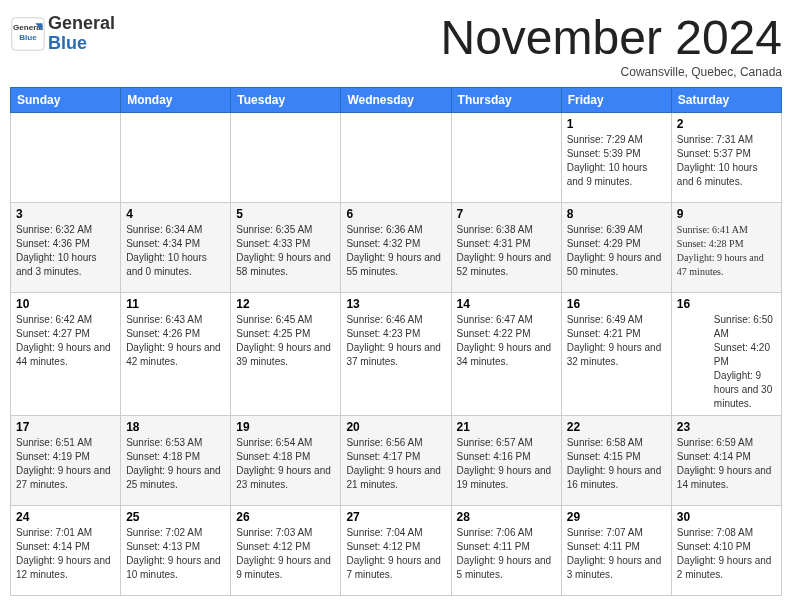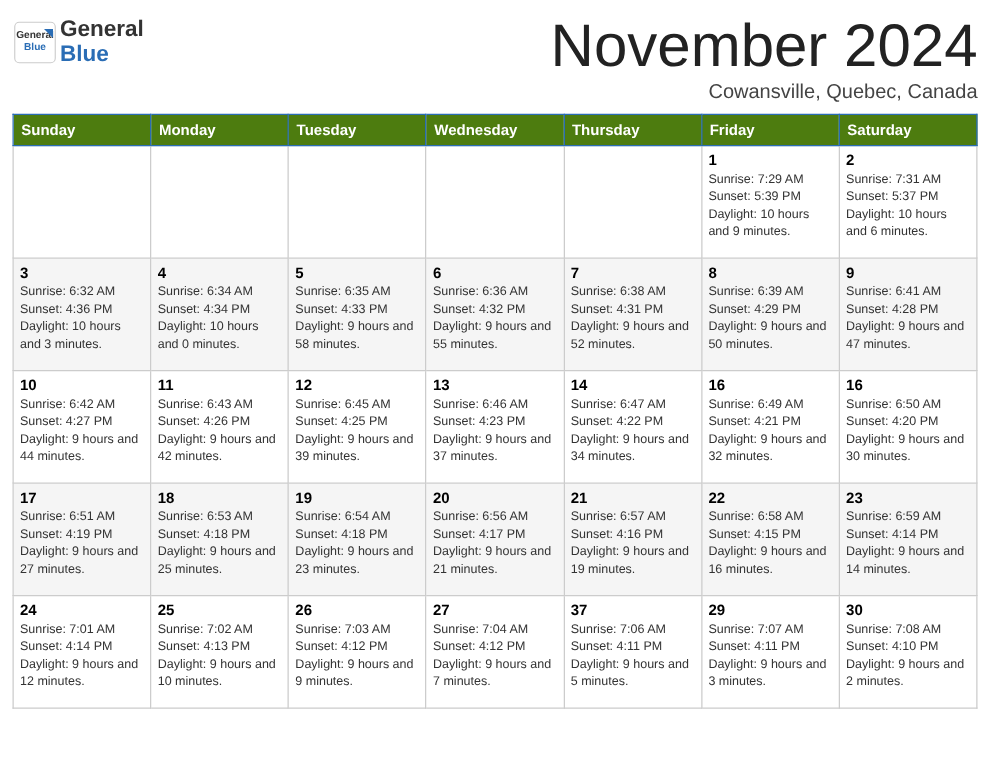--- a/index.html
+++ b/index.html
@@ -43,30 +43,30 @@
     }
     .title-block {
       text-align: right;
     }
     .month-title {
       font-size: 48px;
       font-weight: normal;
       color: #222;
     }
     .subtitle {
-      font-size: 16px;
+      font-size: 12px;
       color: #444;
     }
     table {
       width: 100%;
       border-collapse: collapse;
       font-size: 11px;
     }
     thead tr th {
-      background-color: #4d7c0f;
+      background-color: #3b82f6;
       color: #fff;
       text-align: left;
       padding: 5px 6px;
       font-size: 12px;
       font-weight: bold;
       border: 1px solid #2a6db5;
     }
     tbody tr td {
       border: 1px solid #ccc;
       vertical-align: top;
@@ -180,21 +180,21 @@
 Daylight: 9 hours and 52 minutes.</div>
         </td>
         <td>
           <span class="day-number">8</span>
           <div class="day-info" style="white-space: pre-line;">Sunrise: 6:39 AM
 Sunset: 4:29 PM
 Daylight: 9 hours and 50 minutes.</div>
         </td>
         <td>
           <span class="day-number">9</span>
-          <div class="day-info" style="white-space: pre-line;">Sunrise: 6:41 AM
+          <div class="day-info" style="white-space: pre-line; font-family: Liberation Serif, serif;">Sunrise: 6:41 AM
 Sunset: 4:28 PM
 Daylight: 9 hours and 47 minutes.</div>
         </td>
       </tr>
       <tr>
         <td>
           <span class="day-number">10</span>
           <div class="day-info" style="white-space: pre-line;">Sunrise: 6:42 AM
 Sunset: 4:27 PM
 Daylight: 9 hours and 44 minutes.</div>
@@ -224,21 +224,21 @@
 Daylight: 9 hours and 34 minutes.</div>
         </td>
         <td>
           <span class="day-number">16</span>
           <div class="day-info" style="white-space: pre-line;">Sunrise: 6:49 AM
 Sunset: 4:21 PM
 Daylight: 9 hours and 32 minutes.</div>
         </td>
         <td>
           <span class="day-number">16</span>
-          <div class="day-info" style="white-space: pre-line;">Sunrise: 6:50 AM
+          <div class="day-info" style="white-space: pre-line; margin-left: 37px;">Sunrise: 6:50 AM
 Sunset: 4:20 PM
 Daylight: 9 hours and 30 minutes.</div>
         </td>
       </tr>
       <tr>
         <td>
           <span class="day-number">17</span>
           <div class="day-info" style="white-space: pre-line;">Sunrise: 6:51 AM
 Sunset: 4:19 PM
 Daylight: 9 hours and 27 minutes.</div>
@@ -299,21 +299,21 @@
 Sunset: 4:12 PM
 Daylight: 9 hours and 9 minutes.</div>
         </td>
         <td>
           <span class="day-number">27</span>
           <div class="day-info" style="white-space: pre-line;">Sunrise: 7:04 AM
 Sunset: 4:12 PM
 Daylight: 9 hours and 7 minutes.</div>
         </td>
         <td>
-          <span class="day-number">37</span>
+          <span class="day-number">28</span>
           <div class="day-info" style="white-space: pre-line;">Sunrise: 7:06 AM
 Sunset: 4:11 PM
 Daylight: 9 hours and 5 minutes.</div>
         </td>
         <td>
           <span class="day-number">29</span>
           <div class="day-info" style="white-space: pre-line;">Sunrise: 7:07 AM
 Sunset: 4:11 PM
 Daylight: 9 hours and 3 minutes.</div>
         </td>

